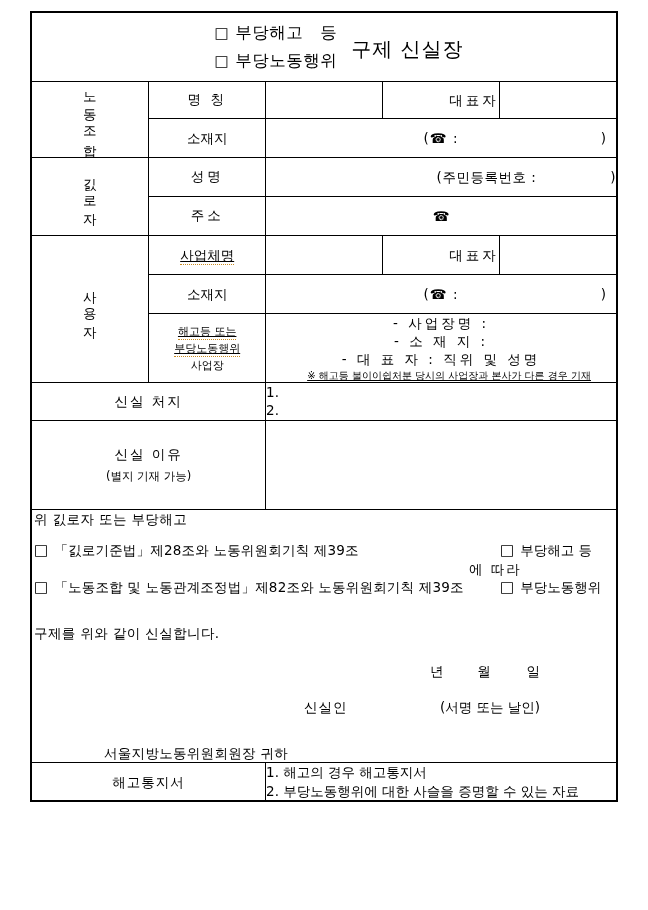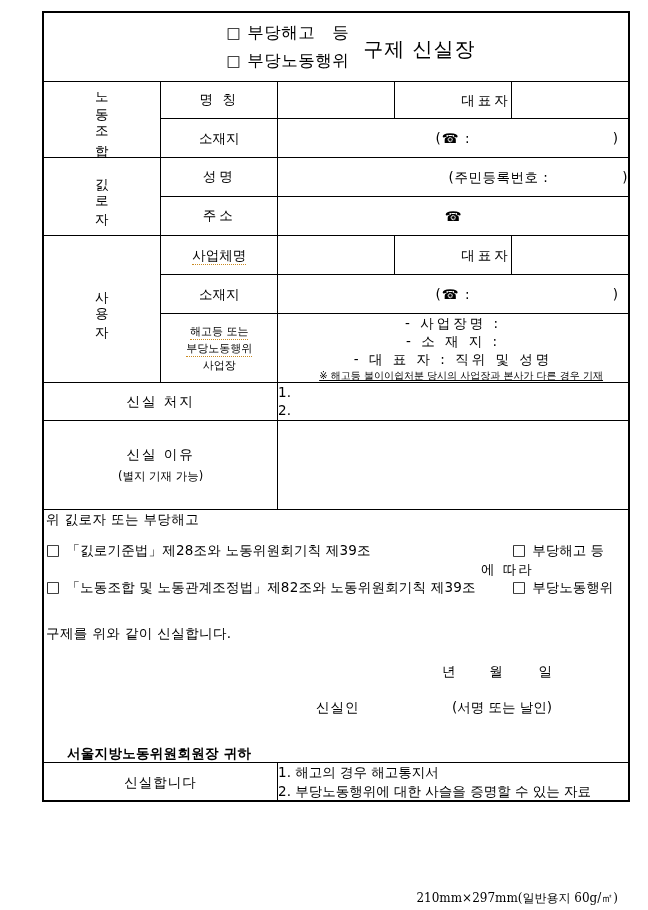--- a/index.html
+++ b/index.html
@@ -26,21 +26,20 @@
 
   
   .form-outer {
     position: absolute;
     left: 30px;
     top: 11px;
     width: 588px;
     border: 2px solid #000;
     box-sizing: border-box;
     background: #fff;
-    margin-left: 12px;
   }
   table.grid {
     border-collapse: collapse;
     width: 100%;
     table-layout: fixed;
   }
   table.grid td {
     border: 1px solid #000;
     padding: 0;
     vertical-align: middle;
@@ -110,20 +109,21 @@
   .fname.spaced { letter-spacing: 3px; font-family: Liberation Serif, serif; }
   .fname.multi {
     font-size: 11px;
     line-height: 1.55;
     letter-spacing: 0;
     padding: 2px 1px;
   }
   .sq { 
     border-bottom: 1px dotted #c98a20;
     padding-bottom: 1px;
+    text-decoration: underline;
   }
   .blankcell { background: #fff; }
   .h36 { height: 36px; }
   .h38 { height: 38px; }
 
   .repcol {
     width: 88px;
     text-align: right;
     letter-spacing: 3px;
     font-size: 13.5px;
@@ -232,23 +232,22 @@
   .signer {
     margin-top: 18px;
     position: relative;
     height: 20px;
   }
   .signer .who { position: absolute; left: 272px; letter-spacing: 1px; }
   .signer .seal { position: absolute; left: 408px; }
 
   .addressee {
     margin-top: 26px;
-    padding-left: 23px;
+    padding-left: 72px;
     letter-spacing: 0.3px;
-    font-weight: bold;
   }
 
   
   .attach-label {
     text-align: center;
     font-size: 13.5px;
     letter-spacing: 1px;
   }
   .attach-list {
     padding: 7px 0 7px 10px;
@@ -412,26 +411,25 @@
           <div class="signer">
             <span class="who">신실인</span>
             <span class="seal">(서명 또는 날인)</span>
           </div>
 
           <div class="addressee">서울지방노동위원회원장 귀하</div>
         </td>
       </tr>
 
       <tr>
-        <td class="attach-label" colspan="2">신실합니다</td>
+        <td class="attach-label" colspan="2">해고통지서</td>
         <td class="attach-list" colspan="3">
           <div>1. 해고의 경우 해고통지서</div>
           <div>2. 부당노동행위에 대한 사슬을 증명할 수 있는 자료</div>
         </td>
       </tr>
 
     </tbody>
       </table>
   </div>
 
-  <div class="papernote">210mm×297mm(일반용지 60g/㎡)</div>
 
 </div>
 
 </body></html>

